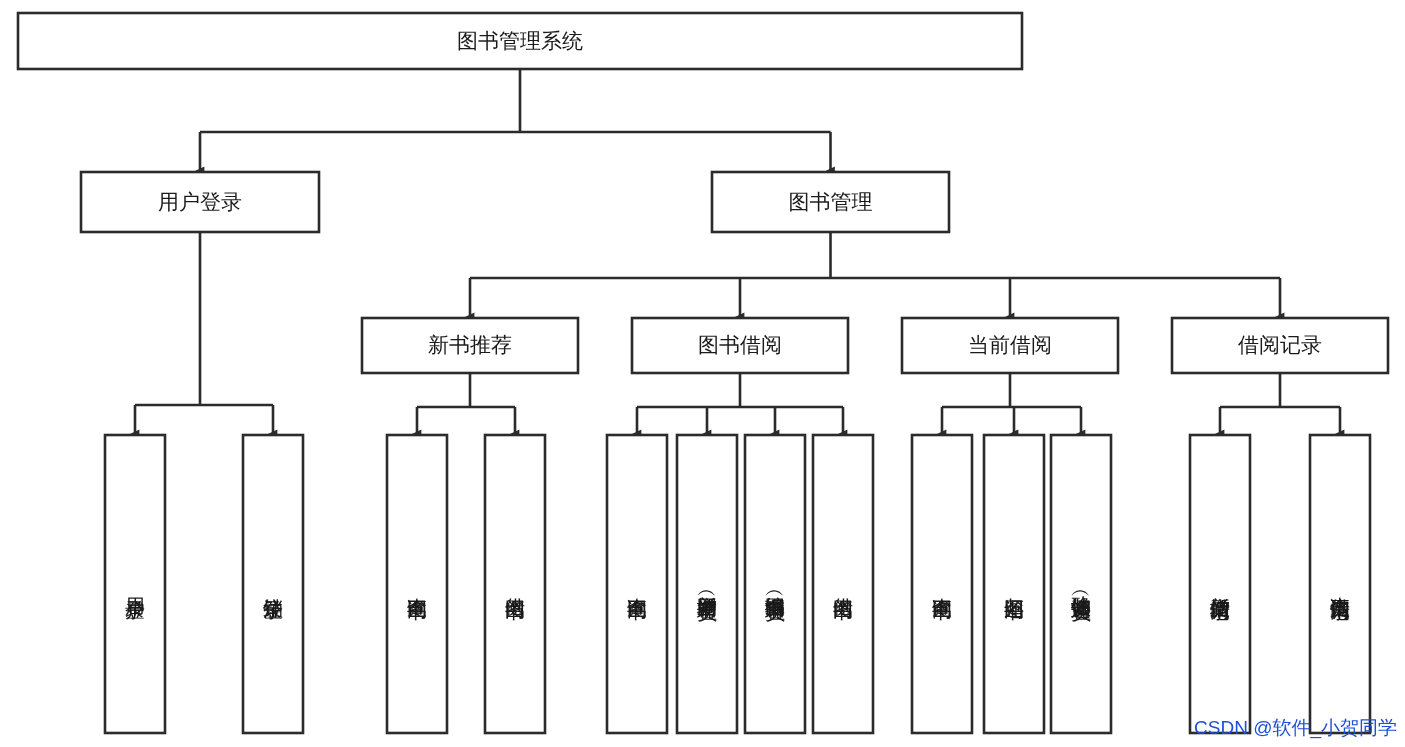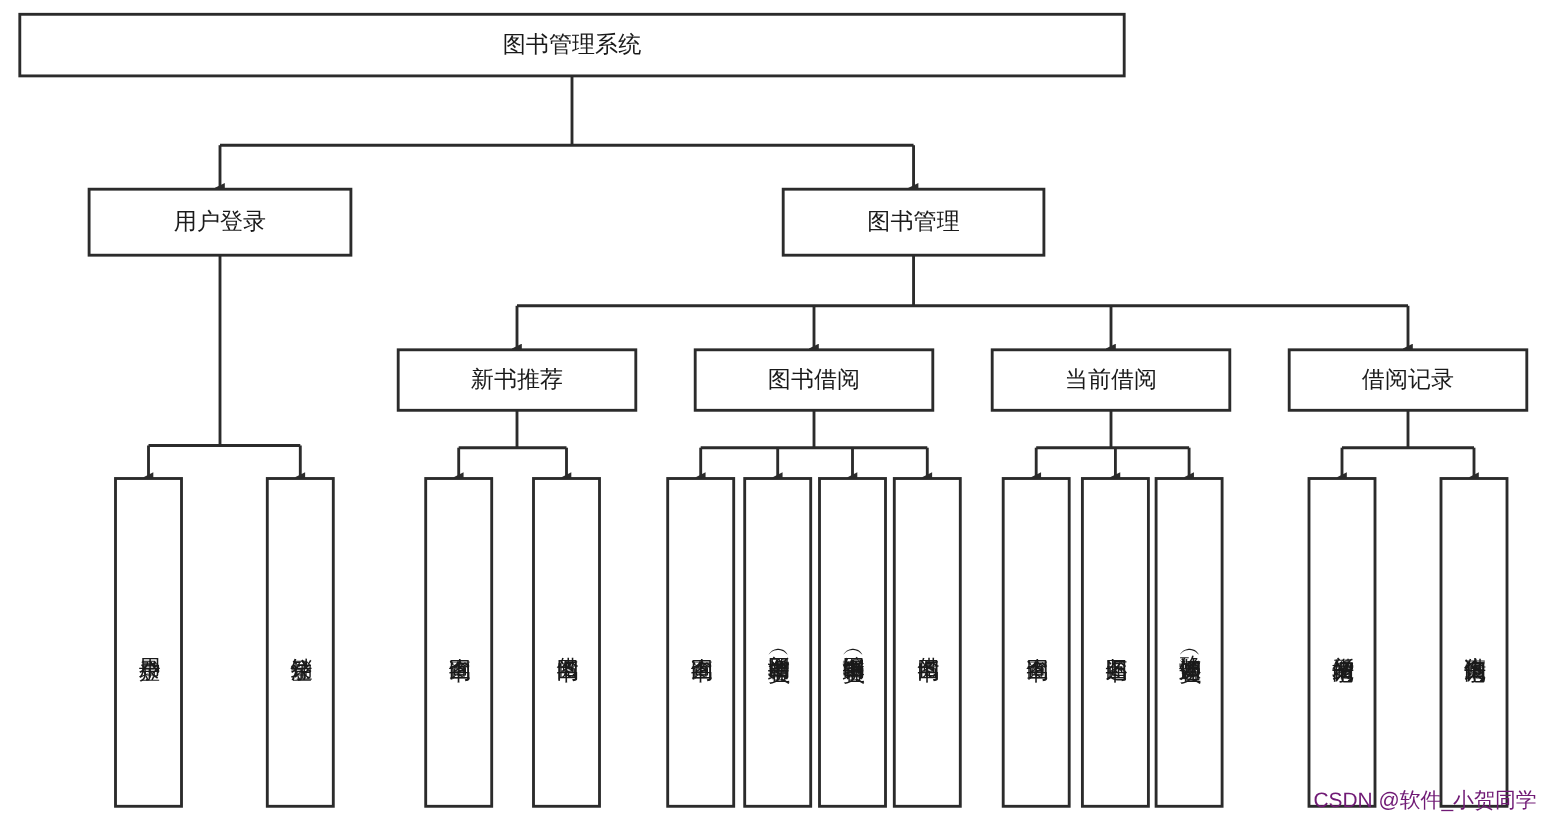--- a/index.html
+++ b/index.html
@@ -58,21 +58,21 @@
     letter-spacing: 1px;
     white-space: nowrap;
     pointer-events: none;
   }
   .watermark {
     position: absolute;
     right: 8px;
     bottom: 6px;
     font-family: "Liberation Sans", "DejaVu Sans", sans-serif;
     font-size: 19px;
-    color: #701a75;
+    color: #1d4ed8;
     white-space: nowrap;
   }
 </style>
 </head>
 <body>
 
 <div id="diagram-root">
 
   <svg class="flow" viewBox="0 0 1405 747">
     <defs>

